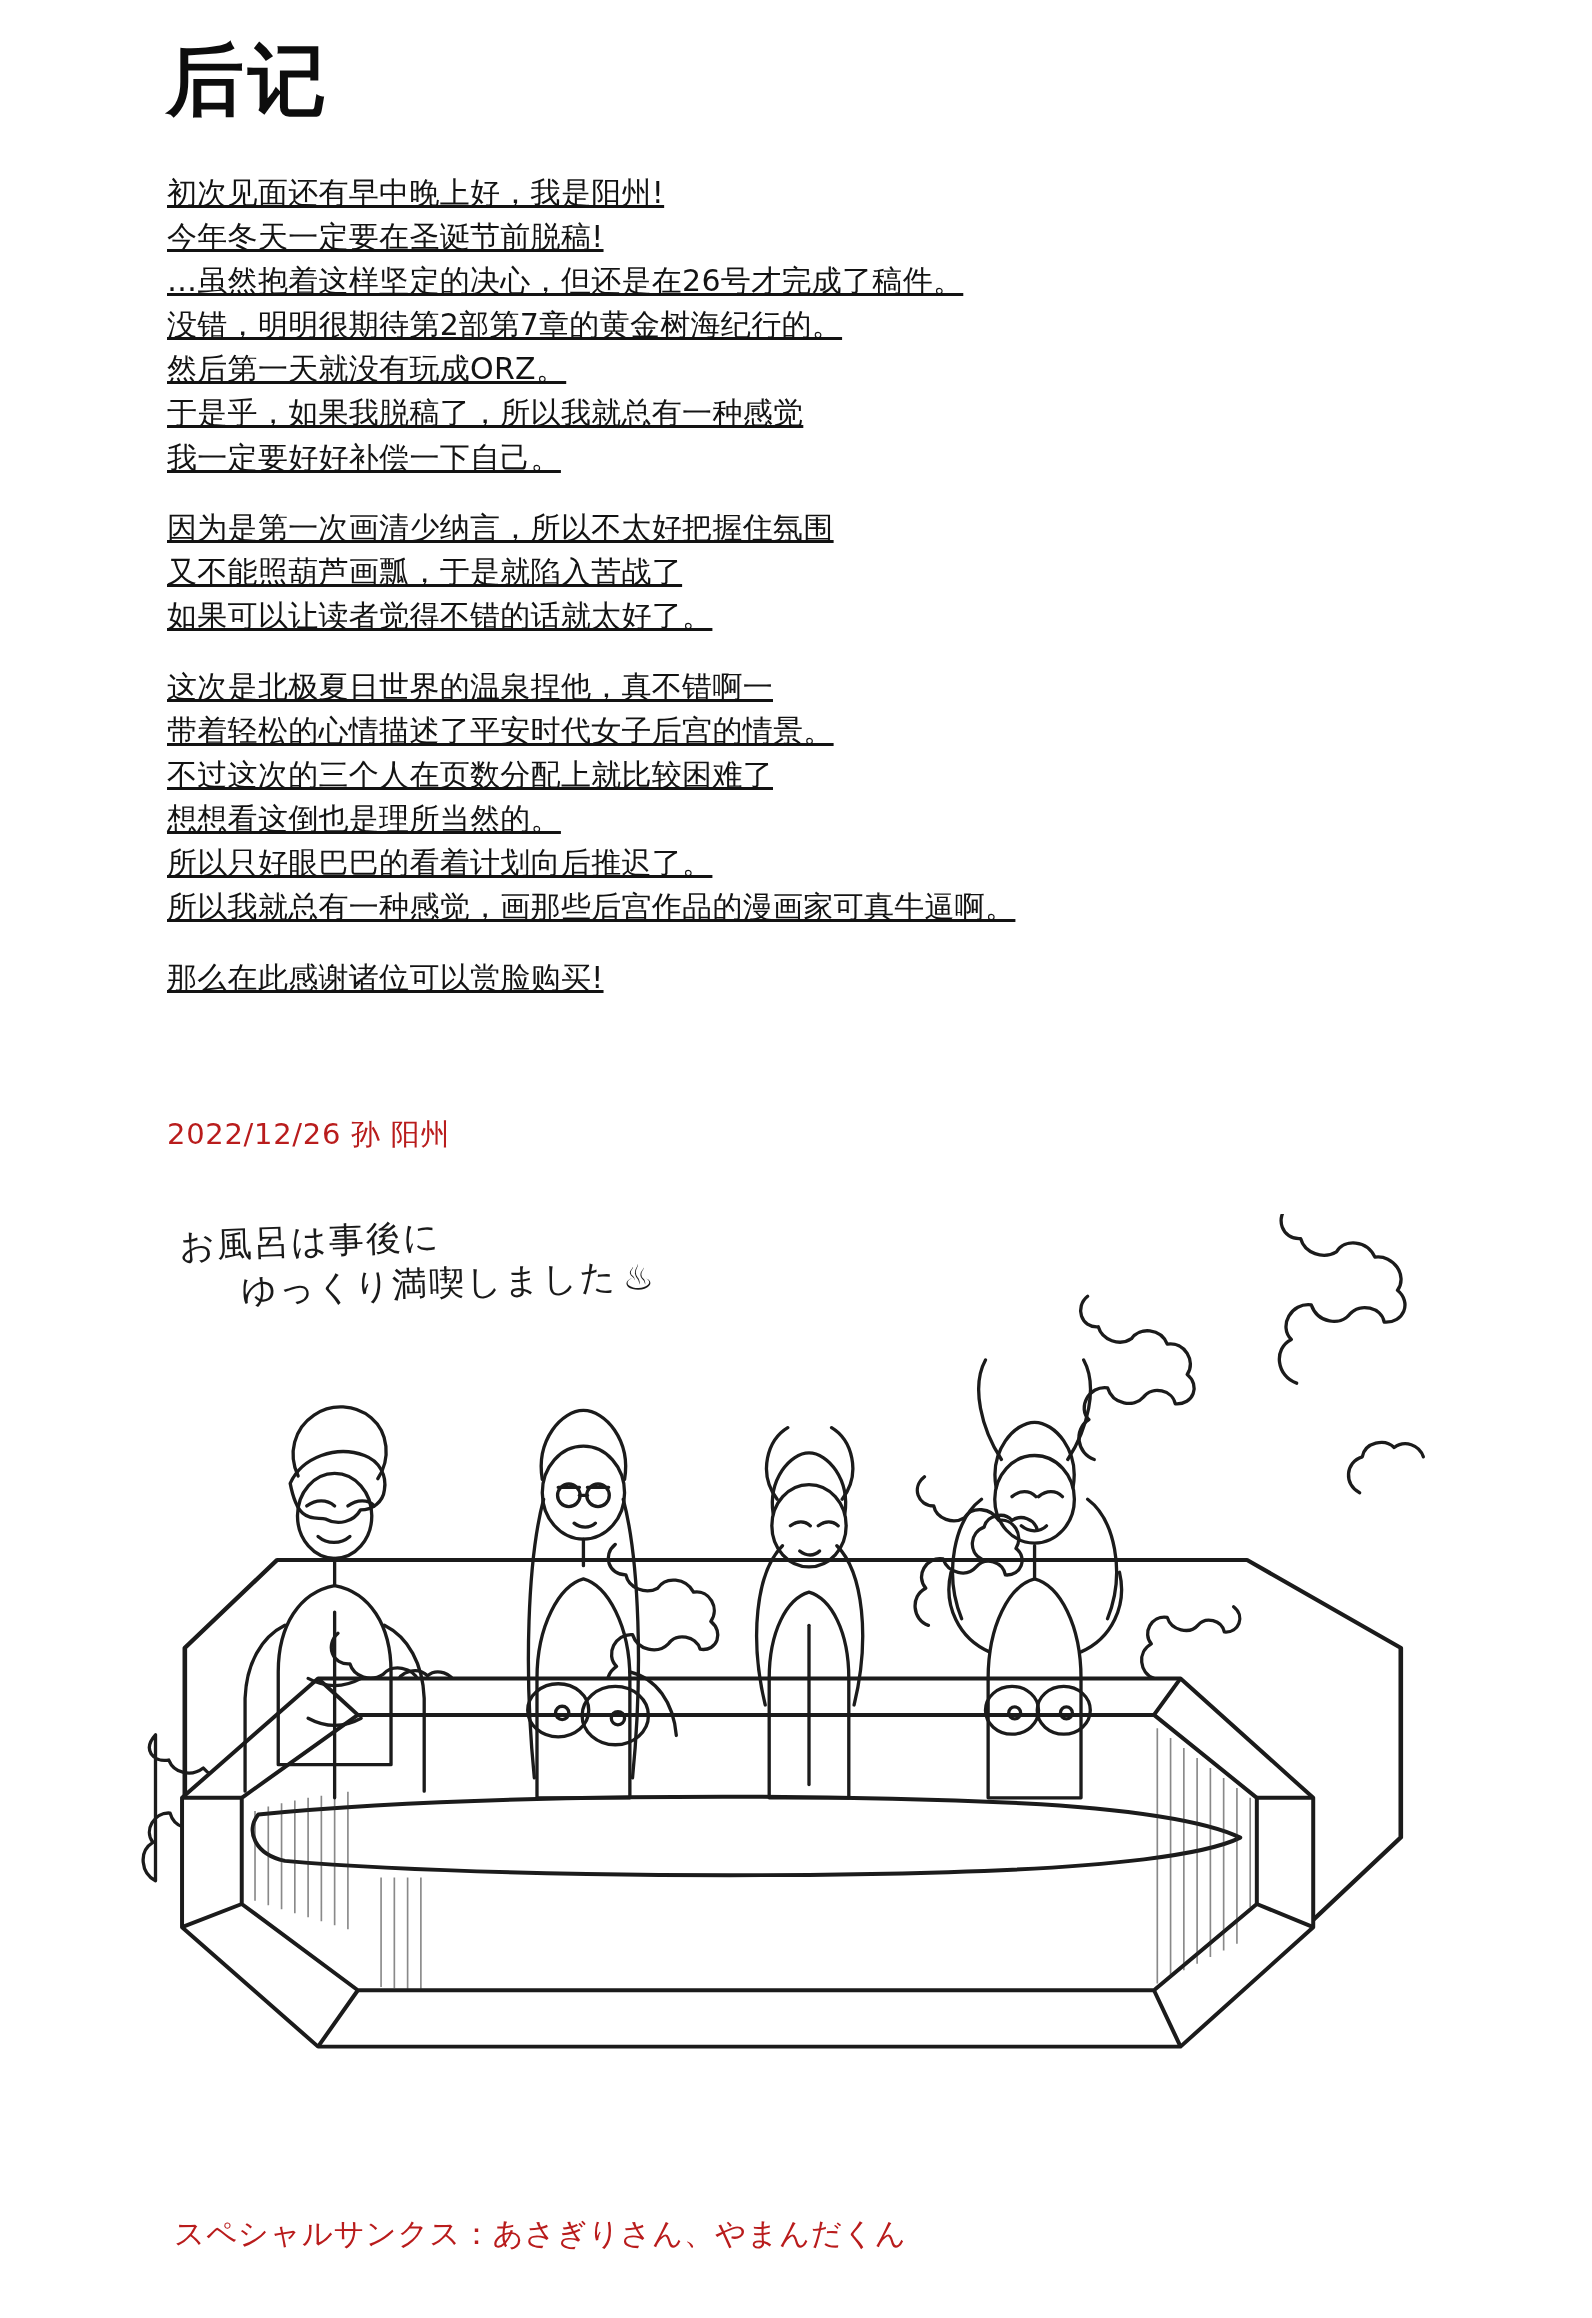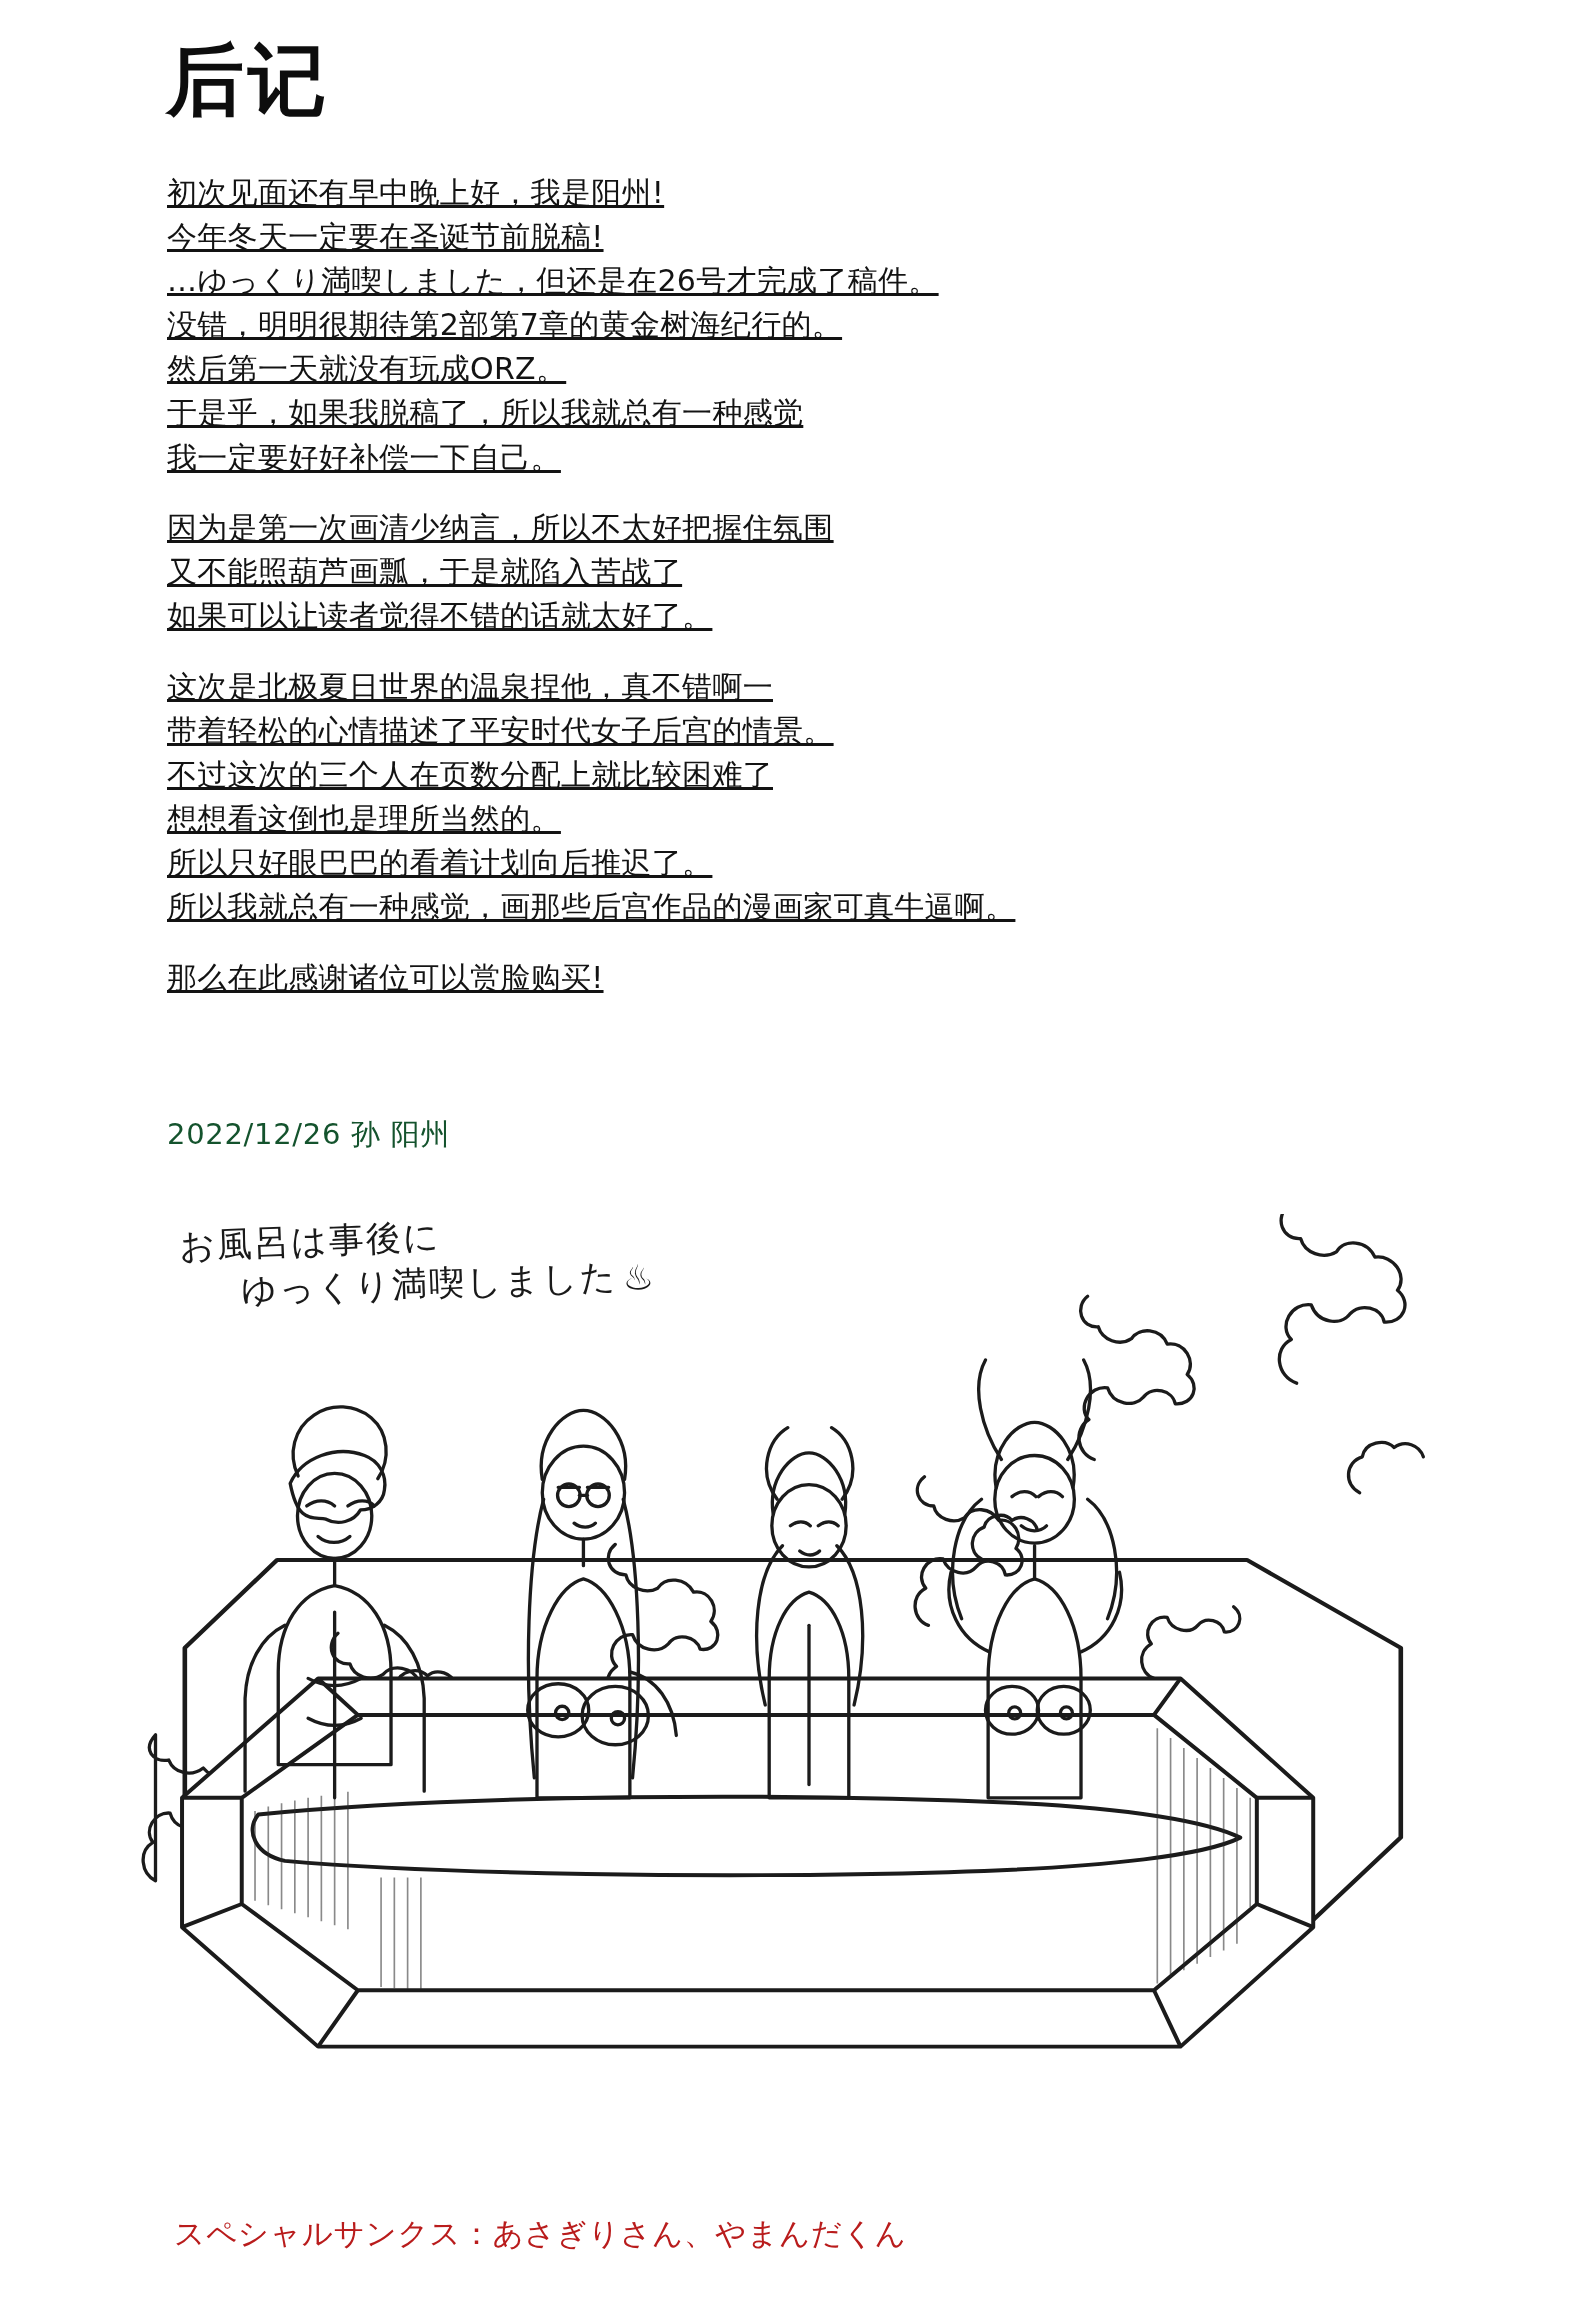--- a/index.html
+++ b/index.html
@@ -54,21 +54,21 @@
     text-decoration: underline;
   }
   .para:last-child { margin-bottom: 16px; }
 
   .signature {
     position: absolute;
     left: 167px;
     top: 1115px;
     font-size: 29px;
     letter-spacing: 0.7px;
-    color: #14532d;
+    color: #b91c1c;
   }
 
   
   .handwritten {
     position: absolute;
     left: 180px;
     top: 1214px;
     font-family: "DejaVu Serif", "Liberation Serif", serif;
     font-size: 35px;
     line-height: 1.35;
@@ -116,21 +116,21 @@
 
 <div class="page">
 
   <div class="afterword-title">后记</div>
 
   <div class="body-text">
 
     <div class="para">
       <span class="line">初次见面还有早中晚上好，我是阳州!</span>
       <span class="line">今年冬天一定要在圣诞节前脱稿!</span>
-      <span class="line">…ゆっくり満喫しました，但还是在26号才完成了稿件。</span>
+      <span class="line">…虽然抱着这样坚定的决心，但还是在26号才完成了稿件。</span>
       <span class="line">没错，明明很期待第2部第7章的黄金树海纪行的。</span>
       <span class="line">然后第一天就没有玩成ORZ。</span>
       <span class="line">于是乎，如果我脱稿了，所以我就总有一种感觉</span>
       <span class="line">我一定要好好补偿一下自己。</span>
     </div>
 
     <div class="para">
       <span class="line">因为是第一次画清少纳言，所以不太好把握住氛围</span>
       <span class="line">又不能照葫芦画瓢，于是就陷入苦战了</span>
       <span class="line">如果可以让读者觉得不错的话就太好了。</span>

